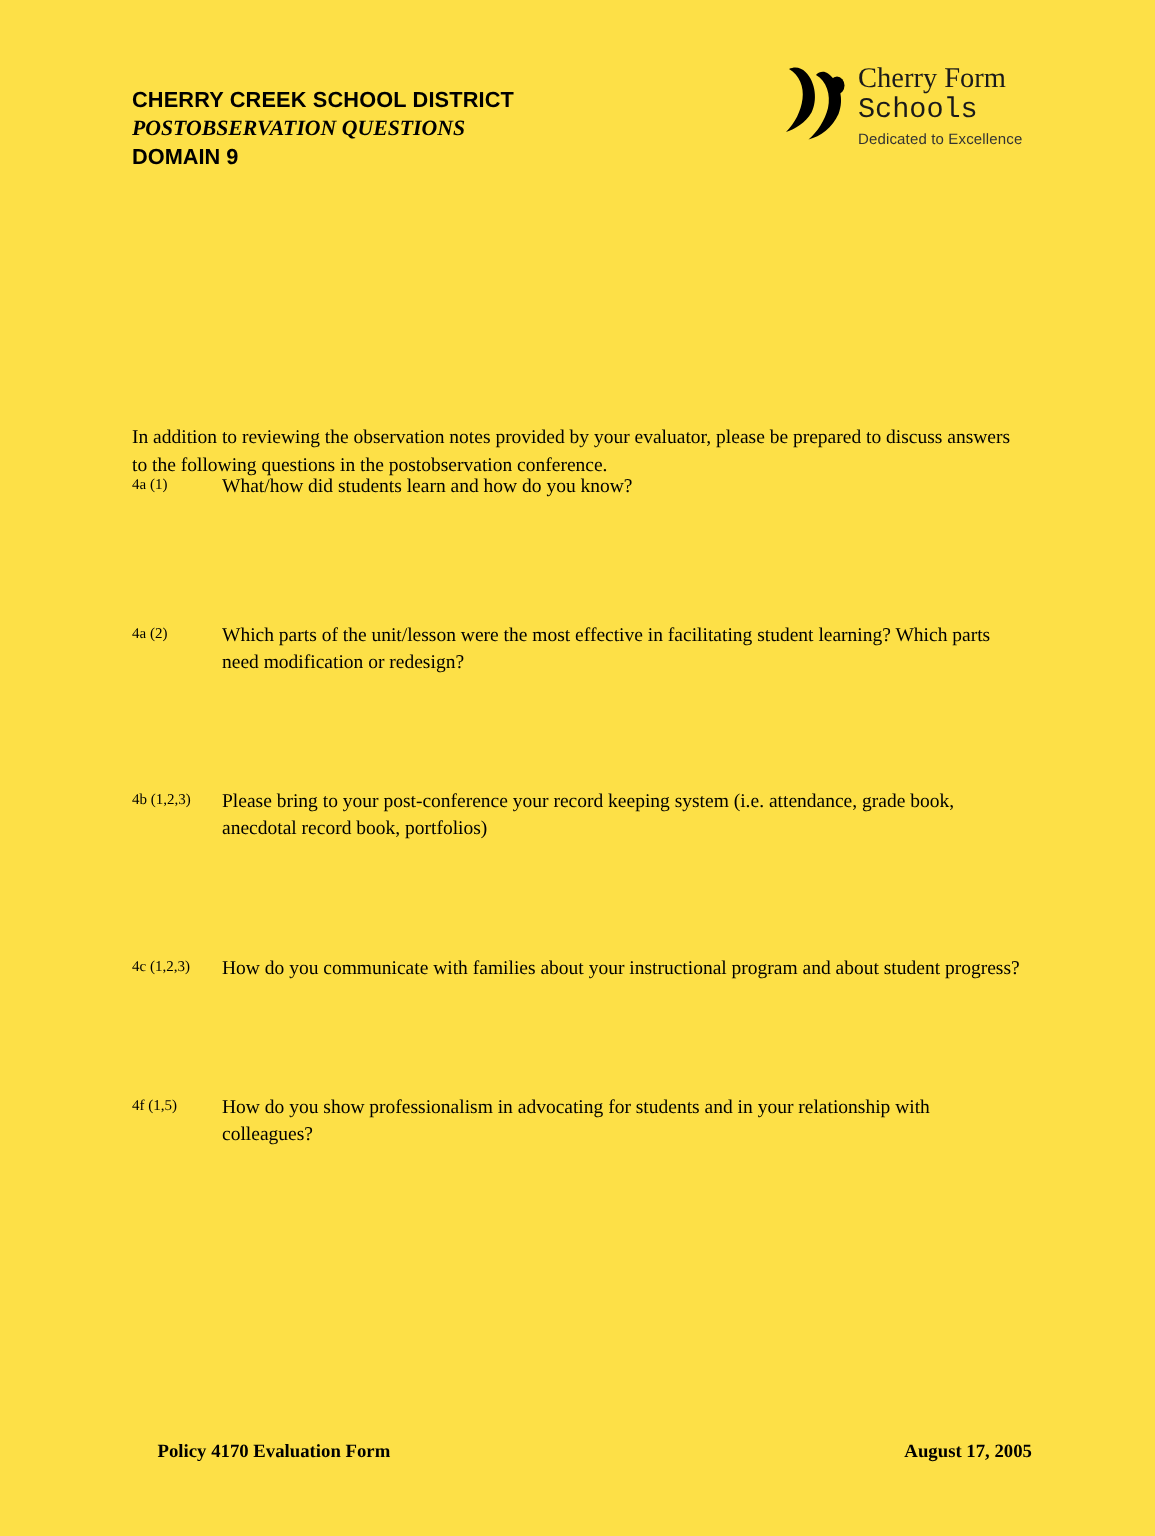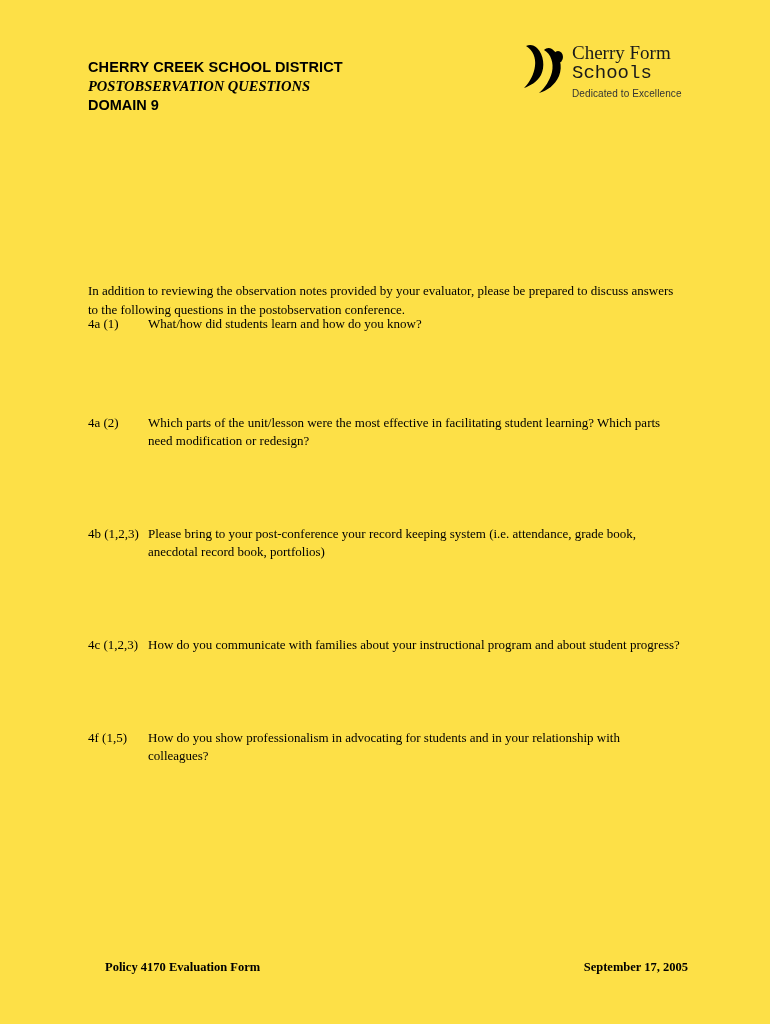--- a/index.html
+++ b/index.html
@@ -146,21 +146,21 @@
   .question {
     position: absolute;
     left: 0;
     width: 594px;
   }
   .q-tag {
     position: absolute;
     left: 0;
     top: 0;
     width: 60px;
-    font-size: 13px;
+    font-size: 10px;
     line-height: 18px;
   }
   .q-text {
     position: absolute;
     left: 60px;
     top: 0;
     width: 534px;
     font-size: 13px;
     line-height: 18px;
   }
@@ -242,17 +242,17 @@
       <div class="q-text">How do you communicate with families about your instructional program and about student progress?</div>
     </div>
 
     <div class="question" style="top:729px;">
       <div class="q-tag">4f (1,5)</div>
       <div class="q-text">How do you show professionalism in advocating for students and in your relationship with colleagues?</div>
     </div>
 
     <div class="footer">
       <div class="footer-left">Policy 4170 Evaluation Form</div>
-      <div class="footer-right">September 17, 2005</div>
+      <div class="footer-right">August 17, 2005</div>
     </div>
 
   </div>
 </div>
 
 </body></html>

